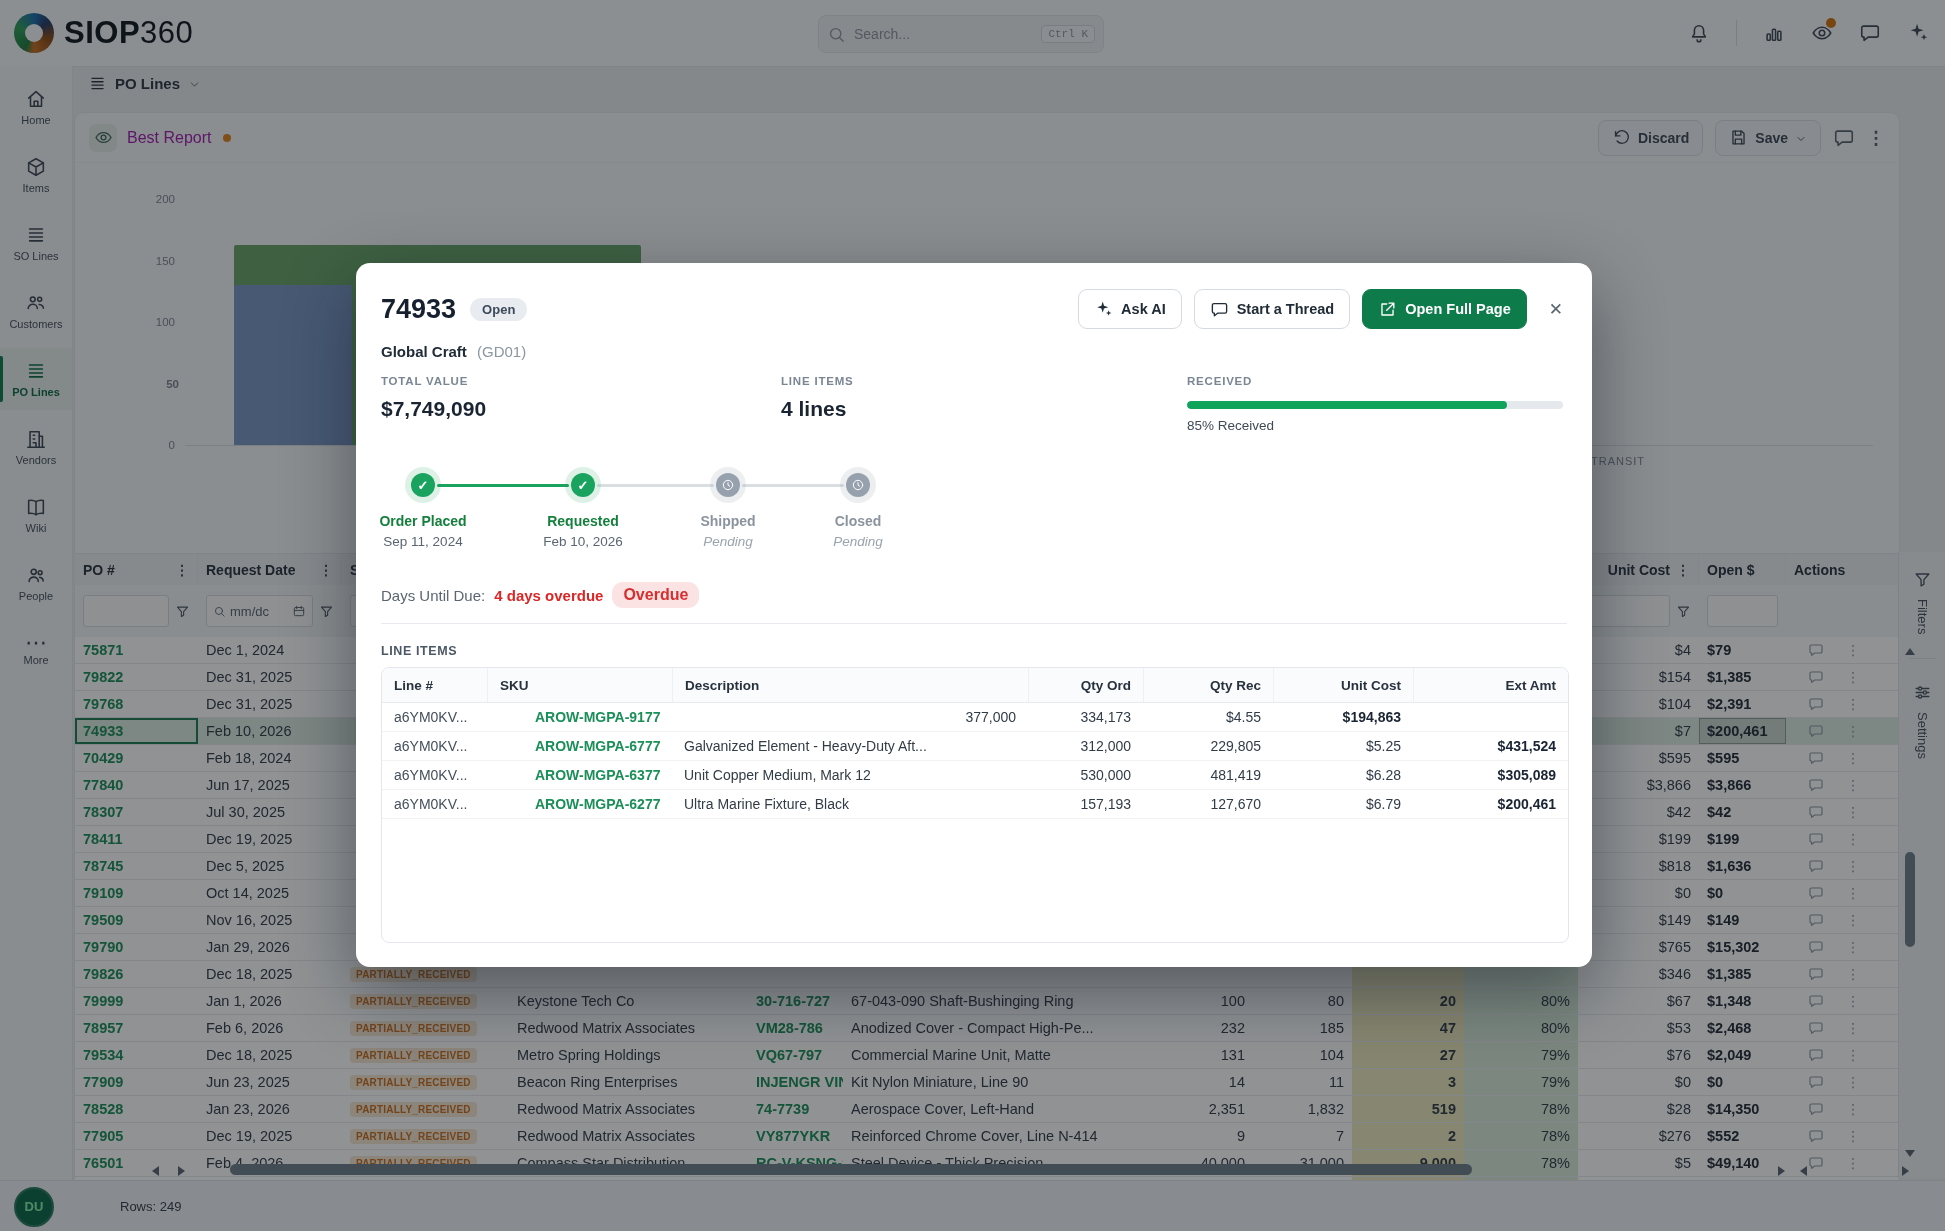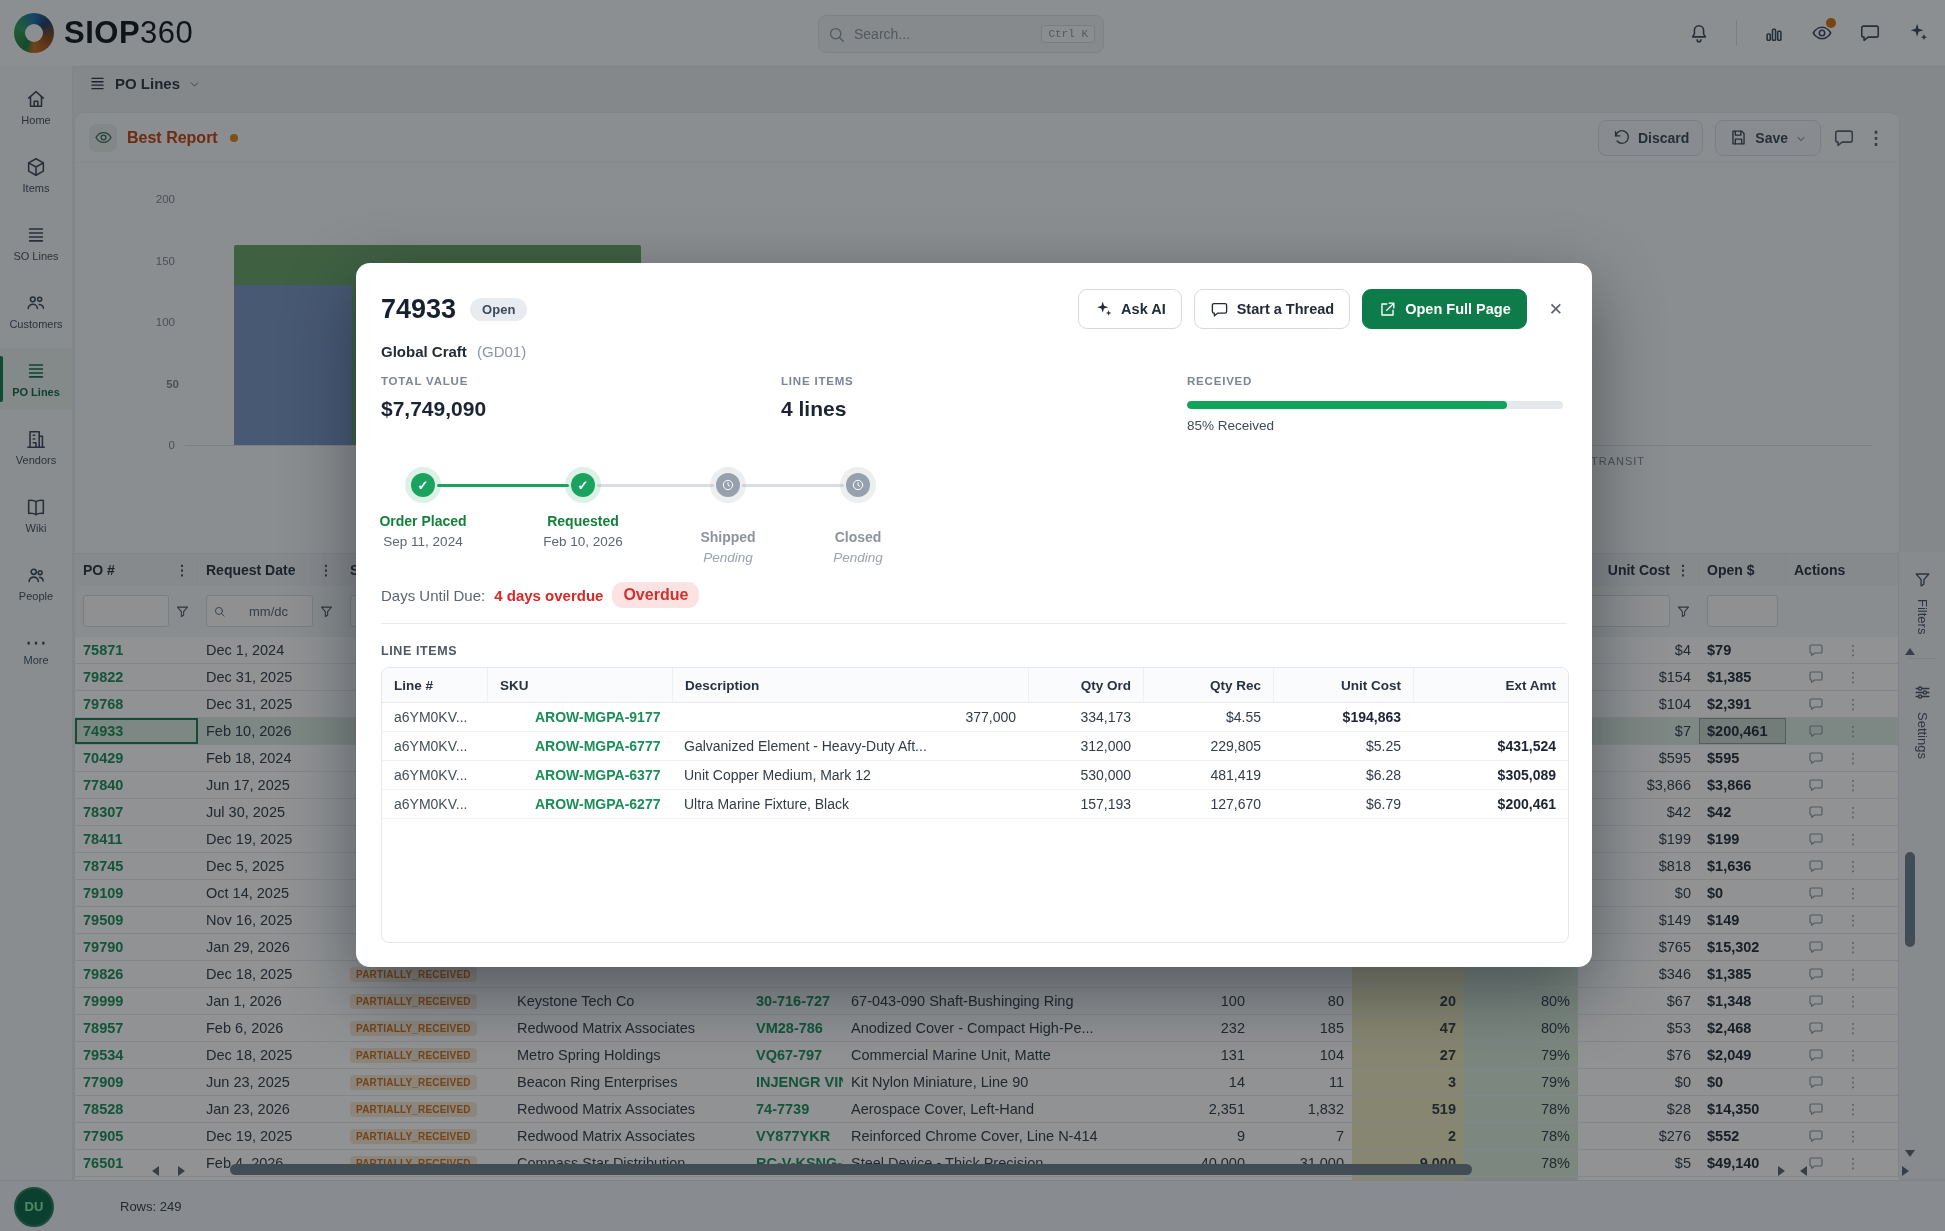--- a/index.html
+++ b/index.html
@@ -42,40 +42,40 @@
   .avatar{width:36px;height:36px;border-radius:50%;background:#0a6847;color:#86efac;font-weight:700;font-size:13px;
     display:flex;align-items:center;justify-content:center;margin-left:14px;border:2px solid #2e7d5f;}
   .rows-count{font-size:13px;color:#333e4a;margin-left:66px;}
   
   .card{position:absolute;left:74px;top:112px;width:1824px;height:1066px;background:#f6f7f8;
     border:1px solid #e4e8eb;border-radius:10px 10px 0 0;}
   .breadcrumb{position:absolute;left:88px;top:74px;display:flex;align-items:center;gap:8px;color:#2b3642;}
   .breadcrumb .txt{font-size:15px;font-weight:700;}
   .rep-head{position:absolute;left:0;top:0;width:100%;height:50px;display:flex;align-items:center;padding:0 14px;box-sizing:border-box;gap:10px;border-bottom:1px solid #edf0f2;}
   .rep-eye{width:28px;height:28px;border-radius:7px;background:#e4ede7;color:#42695a;display:flex;align-items:center;justify-content:center;}
-  .rep-title{font-size:16px;font-weight:700;color:#c2410c;}
+  .rep-title{font-size:16px;font-weight:400;color:#a21caf;}
   .odot{width:8px;height:8px;border-radius:50%;background:#e0841e;margin-left:2px;}
   .rep-actions{margin-left:auto;display:flex;align-items:center;gap:12px;}
   .btn-ghost{height:34px;border:1px solid #d7dce1;background:#f1f3f5;border-radius:8px;display:flex;align-items:center;gap:7px;
     padding:0 13px;font-size:14px;color:#3c4856;font-weight:600;}
   .icon-btn{color:#55606c;}
   
   .ytick{position:absolute;font-size:11.5px;color:#7c8792;text-align:right;width:30px;}
   .axisline{position:absolute;left:110px;top:332px;width:1688px;height:1px;background:#d9dee2;}
   .bar{position:absolute;border-radius:2px 2px 0 0;}
   .chart-right-label{position:absolute;left:1516px;top:342px;font-size:11px;color:#7c8792;letter-spacing:1px;}
   
   .gridrow{display:grid;grid-template-columns:123px 144px 167px 203px 131px 310px 100px 99px 112px 114px 121px 87px 1fr;align-items:center;}
   .thead{position:absolute;left:0;top:440px;width:1824px;height:32px;background:#eef1f3;border-top:1px solid #e1e5e9;border-bottom:1px solid #dfe3e7;}
   .thead .hcell{font-size:14px;font-weight:700;color:#28323e;padding:0 8px;display:flex;align-items:center;height:32px;box-sizing:border-box;border-right:1px solid #e6eaed;}
   .hcell .kebab{margin-left:auto;color:#49545f;font-size:14px;}
   .hcell.right{justify-content:flex-end;} .hcell.right .kebab{margin-left:6px;}
   .tfilter{position:absolute;left:0;top:472px;width:1824px;height:52px;background:#f3f5f6;border-bottom:1px solid #dfe3e7;}
   .fcell{display:flex;align-items:center;gap:6px;padding:0 8px;height:52px;box-sizing:border-box;}
-  .finput{flex:1;height:30px;background:#fbfcfc;border:1px solid #d6dbe0;border-radius:3px;display:flex;align-items:center;gap:23px;padding:0 6px;color:#5b6672;font-size:13px;min-width:0;overflow:hidden;}
+  .finput{flex:1;height:30px;background:#fbfcfc;border:1px solid #d6dbe0;border-radius:3px;display:flex;align-items:center;gap:4px;padding:0 6px;color:#5b6672;font-size:13px;min-width:0;overflow:hidden;}
   .funnel{width:15px;height:15px;color:#49545f;flex:0 0 auto;}
   .tbody{position:absolute;left:0;top:524px;width:1824px;}
   .trow{height:26px;border-bottom:1px solid #e7eaee;background:#fff;cursor:pointer;}
   .trow.sel{background:#dcebe0;}
   .tcell{padding:0 8px;font-size:14.5px;color:#313c47;white-space:nowrap;overflow:hidden;height:26px;display:flex;align-items:center;box-sizing:border-box;}
   .tcell.num{justify-content:flex-end;}
   .po-num{color:#1a8f58;font-weight:700;}
   .trow.sel .c-po{outline:2px solid #1d7a4e;outline-offset:-2px;}
   .trow.sel .c-open{background:#ccd6d0;outline:1px solid #8fa096;outline-offset:-1px;}
   .sku{color:#1a8f58;font-weight:700;margin-left:36px;}
@@ -115,21 +115,21 @@
   .pfill{height:100%;background:#0fa45a;border-radius:4px;}
   .ptext{font-size:13.5px;color:#3f4a58;margin-top:9px;}
   
   .tl{position:absolute;left:25px;top:198px;width:700px;height:110px;}
   .tl-line{position:absolute;top:23px;height:3px;border-radius:2px;}
   .tl-node{position:absolute;top:12px;width:24px;height:24px;border-radius:50%;display:flex;align-items:center;justify-content:center;color:#fff;box-shadow:0 0 0 6px rgba(25,163,95,.15);}
   .tl-node.done{background:#19a35f;font-size:13px;font-weight:700;}
   .tl-node.pending{background:#97a1ad;box-shadow:0 0 0 6px rgba(151,161,173,.18);}
   .tl-lab{position:absolute;top:52px;transform:translateX(-50%);text-align:center;white-space:nowrap;}
   .tl-lab .t1{font-size:14px;font-weight:700;}
-  .tl-lab.done .t1{color:#15803d;} .tl-lab.pending .t1{color:#8b949e;margin-top:16px;}
+  .tl-lab.done .t1{color:#15803d;} .tl-lab.pending .t1{color:#8b949e;}
   .tl-lab .t2{font-size:13.5px;color:#5b6672;margin-top:5px;}
   .tl-lab.pending .t2{font-style:italic;color:#9aa4ae;}
   .m-due{position:absolute;left:25px;top:319px;display:flex;align-items:center;gap:9px;font-size:15px;}
   .m-due .dlab{color:#5b6672;}
   .m-due .dval{color:#dc2626;font-weight:700;}
   .m-due .dbadge{font-size:16px;font-weight:600;color:#d53030;background:#fbe3e3;border-radius:11px;padding:4px 11px;}
   .m-hr{position:absolute;left:25px;top:360px;width:1186px;height:1px;background:#e7ebef;}
   .m-li-title{position:absolute;left:25px;top:381px;font-size:12.5px;font-weight:800;letter-spacing:.6px;color:#4c5866;}
   .m-table{position:absolute;left:25px;top:404px;width:1186px;height:274px;border:1px solid #e3e7ec;border-radius:8px;background:#fff;overflow:hidden;}
   .mt-grid{display:grid;grid-template-columns:105px 185px 1fr 115px 130px 140px 155px;}

